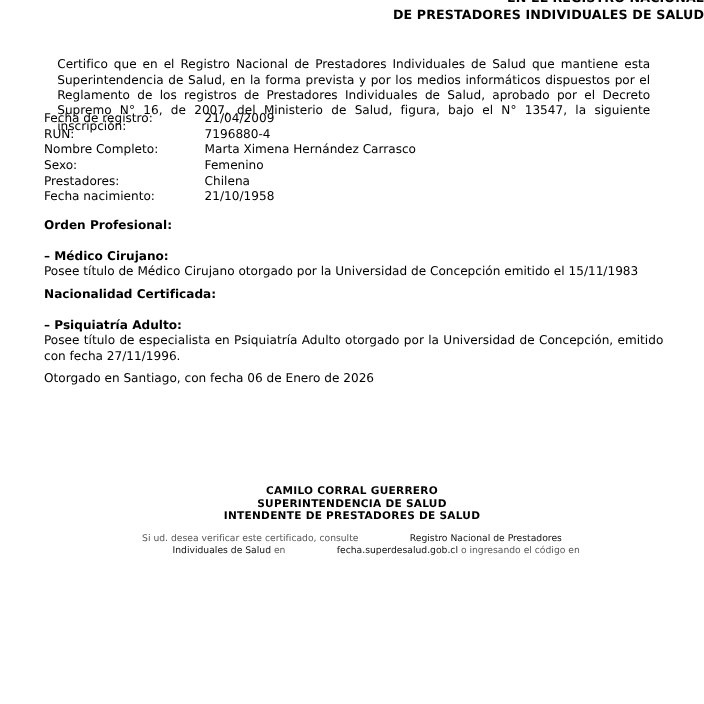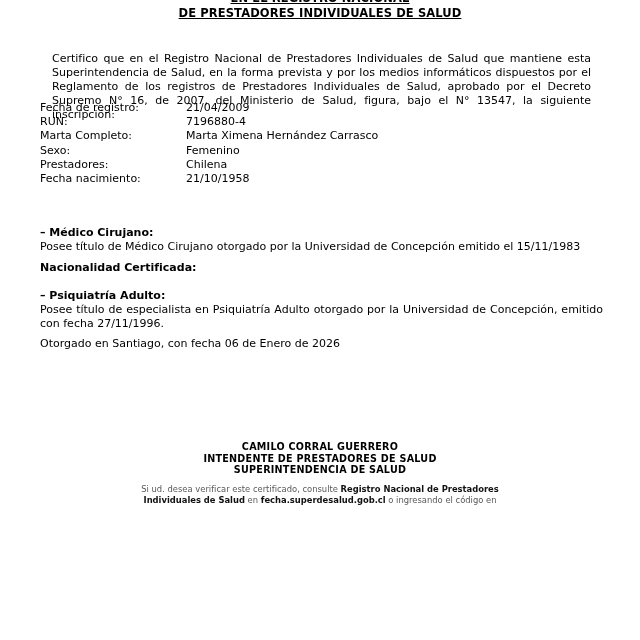--- a/index.html
+++ b/index.html
@@ -31,22 +31,22 @@
     width: 640px;
     text-align: center;
     font-family: "DejaVu Sans", sans-serif;
     font-weight: bold;
     font-size: 11.5px;
     line-height: 15px;
     letter-spacing: 0.1px;
   }
   .title-line {
     display: block;
-    text-decoration: underline;
     text-underline-offset: 1px;
+    text-align: right;
   }
 
   
   .body-wrap {
     position: absolute;
     left: 40px;
     top: 40px;
     width: 563px;
   }
   .intro {
@@ -127,21 +127,21 @@
   .footer {
     position: absolute;
     left: 0;
     top: 484px;
     width: 640px;
     text-align: center;
     font-size: 8.4px;
     line-height: 11.4px;
     color: #585858;
   }
-  .footer b { color: #111111; font-weight: bold; }
+  .footer b { color: #111111; font-weight: normal; margin-left: 44px; }
   .footer .fline { display: block; }
 </style>
 </head>
 <body>
 
 <div class="page">
 
   <div class="title-block">
     <span class="title-line">EN EL REGISTRO NACIONAL</span>
     <span class="title-line">DE PRESTADORES INDIVIDUALES DE SALUD</span>
@@ -155,38 +155,41 @@
     <tbody>
       <tr>
         <td class="lbl">Fecha de registro:</td>
         <td class="val">21/04/2009</td>
       </tr>
       <tr>
         <td class="lbl">RUN:</td>
         <td class="val">7196880-4</td>
       </tr>
       <tr>
-        <td class="lbl">Marta Completo:</td>
+        <td class="lbl">Nombre Completo:</td>
         <td class="val">Marta Ximena Hernández Carrasco</td>
       </tr>
       <tr>
         <td class="lbl">Sexo:</td>
         <td class="val">Femenino</td>
       </tr>
       <tr>
         <td class="lbl">Prestadores:</td>
         <td class="val">Chilena</td>
       </tr>
       <tr>
         <td class="lbl">Fecha nacimiento:</td>
         <td class="val">21/10/1958</td>
       </tr>
     </tbody>
   </table>
 
+  <div class="sec" id="sec-orden">
+    <div class="sec-head">Orden Profesional:</div>
+  </div>
   <div class="sec" id="sec-orden-item">
     <div class="sec-sub">– Médico Cirujano:</div>
     <div class="sec-body">Posee título de Médico Cirujano otorgado por la Universidad de Concepción emitido el 15/11/1983</div>
   </div>
 
   <div class="sec" id="sec-esp">
     <div class="sec-head">Nacionalidad Certificada:</div>
   </div>
   <div class="sec" id="sec-esp-item">
     <div class="sec-sub">– Psiquiatría Adulto:</div>
@@ -197,22 +200,22 @@
 
   <div class="sign-area">
 
     
 
     
   </div>
 
   <div class="signer">
     <span>CAMILO CORRAL GUERRERO</span>
+    <span>SUPERINTENDENCIA DE SALUD</span>
     <span>INTENDENTE DE PRESTADORES DE SALUD</span>
-    <span>SUPERINTENDENCIA DE SALUD</span>
   </div>
 
   <div class="footer">
     <span class="fline"><span>Si ud. desea verificar este certificado, consulte </span><b>Registro Nacional de Prestadores</b></span>
     <span class="fline"><b>Individuales de Salud</b><span> en </span><b>fecha.superdesalud.gob.cl</b><span> o ingresando el código en</span></span>
   </div>
 
 </div>
 
 </body></html>

